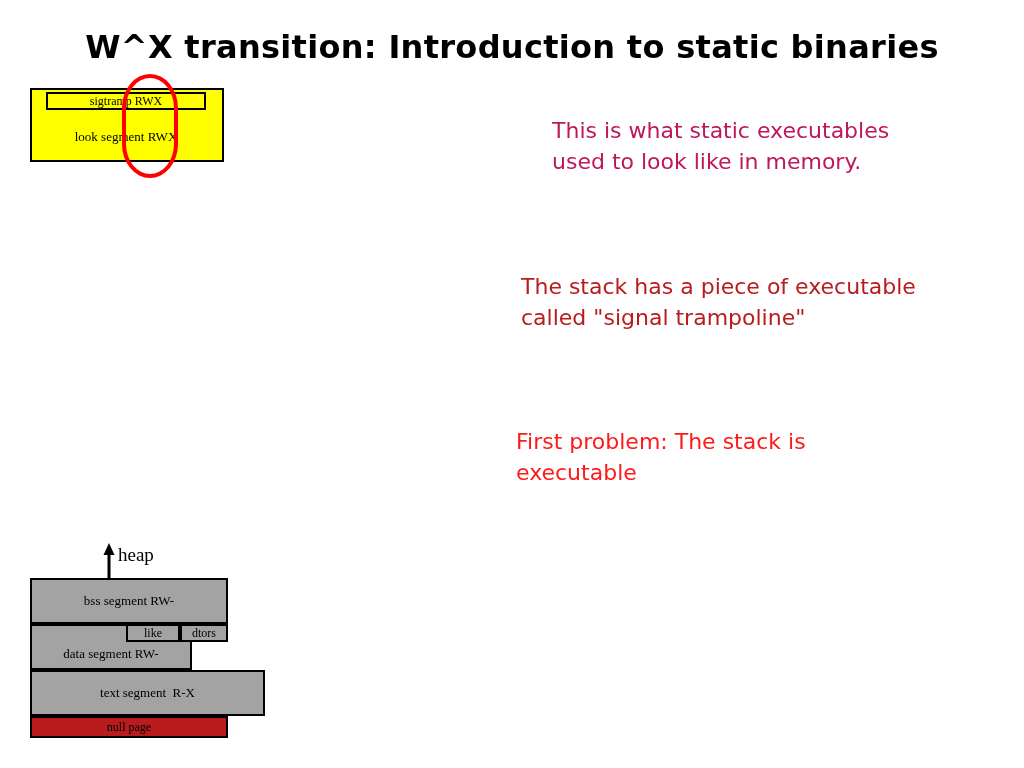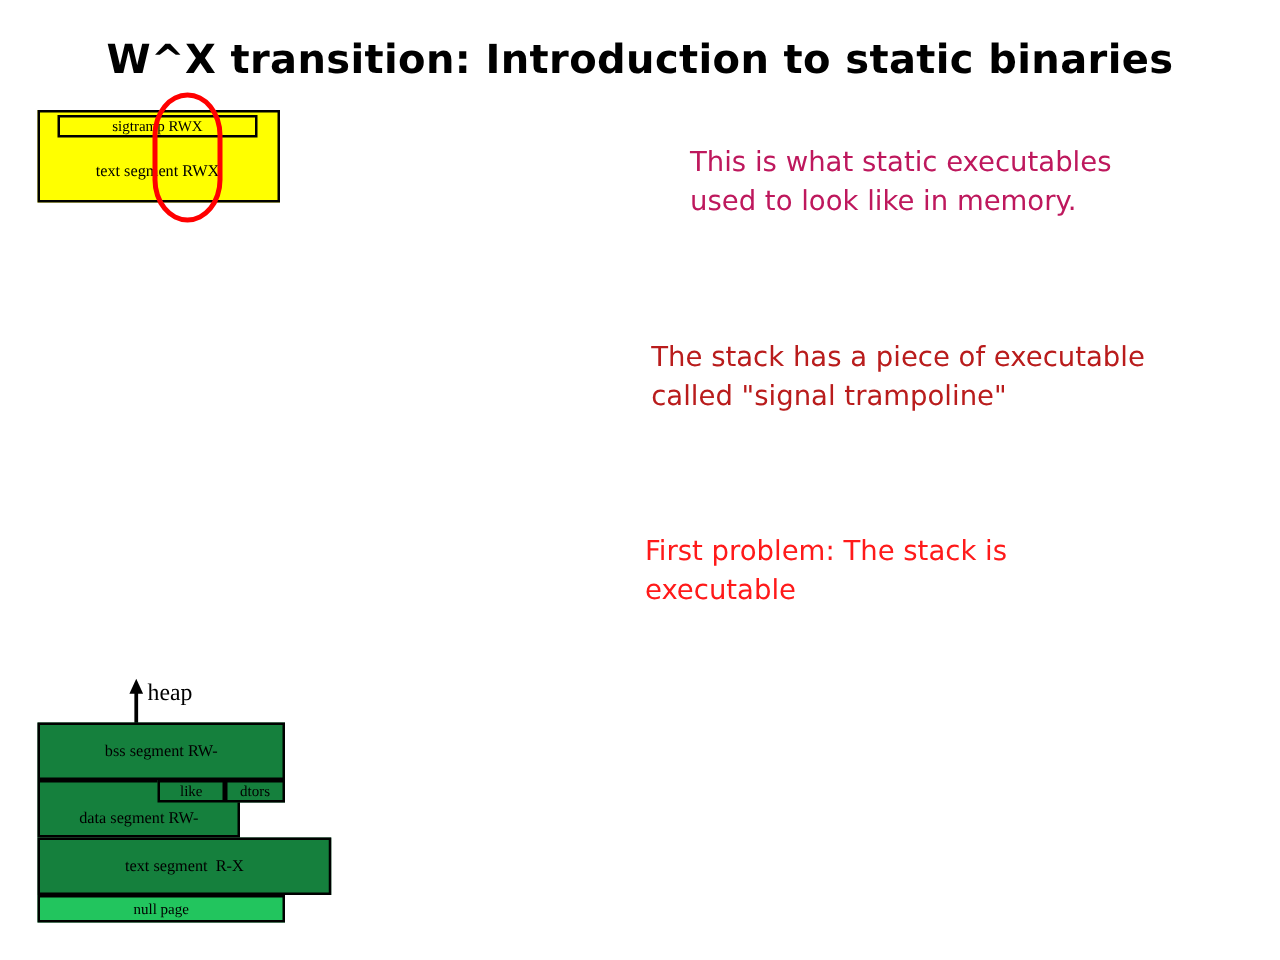--- a/index.html
+++ b/index.html
@@ -29,30 +29,30 @@
     letter-spacing: 0.3px;
     white-space: pre;
   }
 
   
   .diagram { position: absolute; border-radius: 32px; }
 
   .seg-box {
     position: absolute;
     box-sizing: border-box;
-    background: #15803d;
+    background: #a3a3a3;
     border: 2px solid #000000;
     font-family: "Liberation Serif", serif;
     color: #000000;
     display: flex;
     align-items: center;
     justify-content: center;
     white-space: pre;
   }
-  .seg-box.white { background: #22c55e; }
+  .seg-box.white { background: #b91c1c; }
 
   .seg-label {
     font-family: "Liberation Serif", serif;
     color: #000000;
     white-space: pre;
   }
 
   
   #stack-diagram { left: 30px; top: 88px; width: 194px; height: 74px; }
 
@@ -138,21 +138,21 @@
 <div id="slide-title">W^X transition: Introduction to static binaries</div>
 
 <div id="stack-diagram" class="diagram">
 
   <div id="stack-outer"></div>
 
   <div id="sigtramp-box"></div>
 
   <div id="sigtramp-label" class="seg-label">sigtramp RWX</div>
 
-  <div id="stack-segment-label" class="seg-label">text segment RWX</div>
+  <div id="stack-segment-label" class="seg-label">look segment RWX</div>
 
   <div id="rwx-highlight"></div>
 </div>
 
 <div id="memory-diagram" class="diagram">
 
   <svg id="heap-arrow" viewBox="0 0 14 36">
     <line x1="7" y1="36" x2="7" y2="9" stroke="#000000" stroke-width="3"></line>
     <polygon points="7,0 1.5,12 12.5,12" fill="#000000"></polygon>
   </svg>

